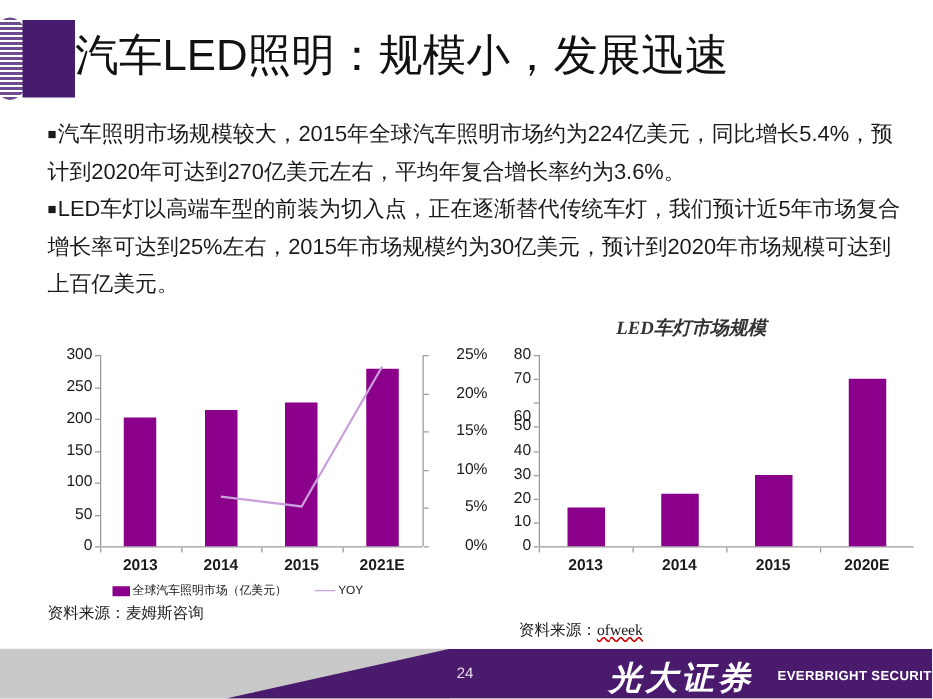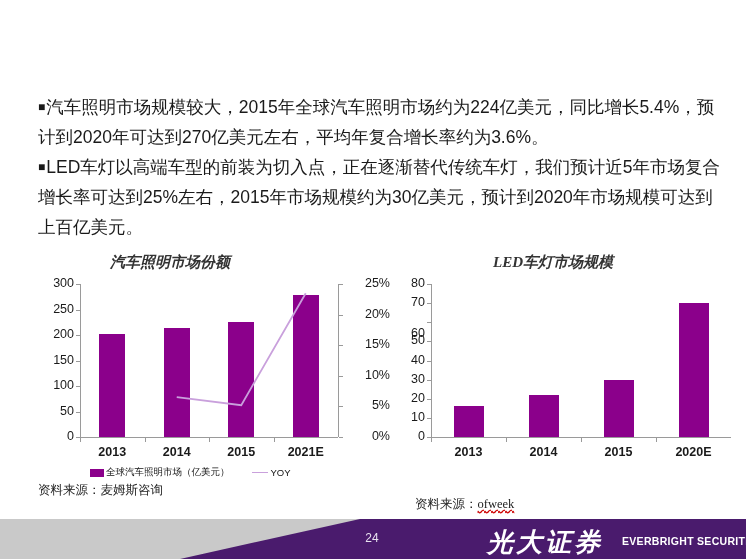--- a/index.html
+++ b/index.html
@@ -60,28 +60,32 @@
   .logo-cn{position:absolute;left:487px;top:6px;font-family:"Liberation Serif","DejaVu Serif",serif;
      font-weight:bold;font-style:italic;font-size:26px;color:#ffffff;letter-spacing:3px;white-space:nowrap;}
   .logo-en{position:absolute;left:622px;top:16px;font-size:10.5px;font-weight:bold;
      color:#ffffff;letter-spacing:.3px;white-space:nowrap;}
 </style>
 </head>
 <body>
 
 <div class="slide">
 
+  <div class="hdr">
+    <div class="hdr-circ"></div>
+    <div class="hdr-block"></div>
+    <div class="hdr-title">汽车LED照明：规模小，发展迅速</div>
+  </div>
 
   <div class="body-text">
     <p class="para"><span class="bullet">■</span><span>汽车照明市场规模较大，2015年全球汽车照明市场约为224亿美元，同比增长5.4%，预计到2020年可达到270亿美元左右，平均年复合增长率约为3.6%。</span></p>
     <p class="para"><span class="bullet">■</span><span>LED车灯以高端车型的前装为切入点，正在逐渐替代传统车灯，我们预计近5年市场复合增长率可达到25%左右，2015年市场规模约为30亿美元，预计到2020年市场规模可达到上百亿美元。</span></p>
   </div>
 
   <div class="chart-wrap" style="left:30px;top:250px;width:360px;height:250px;">
-    <div class="chart-title" style="left:0;top:3px;width:280px;">汽车照明市场份额</div>
     <div class="plot" id="plotL" style="left:0;top:30px;width:360px;height:185px;">
         <div class="axis-line" style="left:50px;top:4px;width:1px;height:153px;"></div>
         <div class="axis-line" style="left:50px;top:157px;width:258px;height:1px;"></div>
         <div class="tick" style="left:46px;top:157px;"></div>
         <div class="ylab" style="left:4px;top:149px;width:40px;">0</div>
         <div class="tick" style="left:46px;top:131.5px;"></div>
         <div class="ylab" style="left:4px;top:123.5px;width:40px;">50</div>
         <div class="tick" style="left:46px;top:106px;"></div>
         <div class="ylab" style="left:4px;top:98px;width:40px;">100</div>
         <div class="tick" style="left:46px;top:80.5px;"></div>

